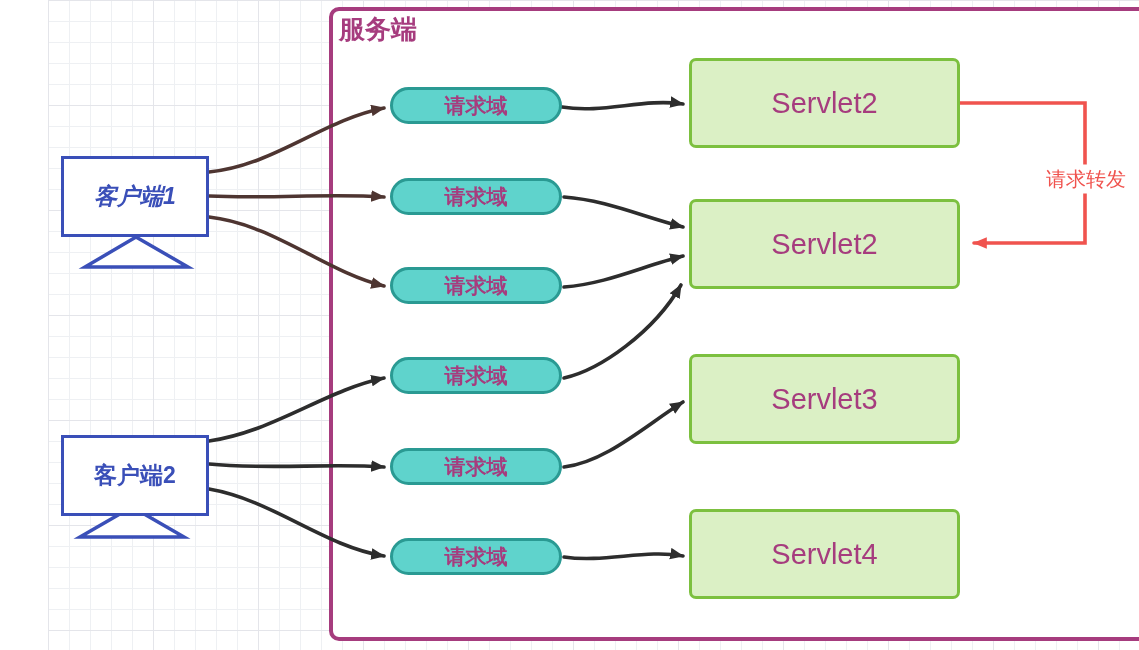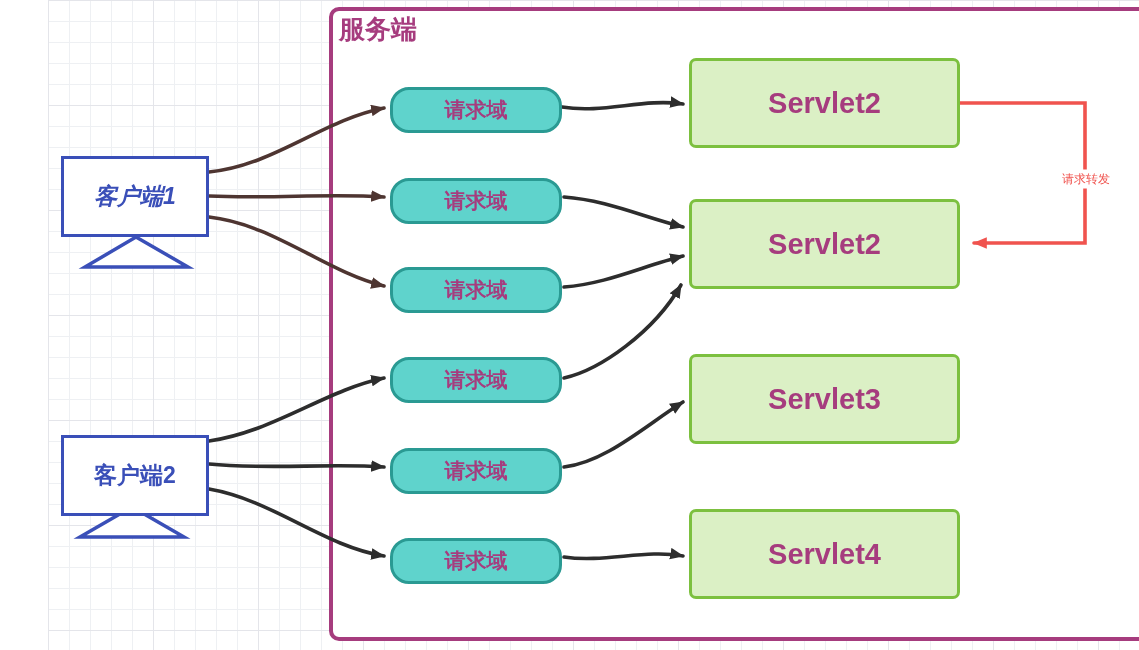--- a/index.html
+++ b/index.html
@@ -44,47 +44,47 @@
     background:#ffffff;
     border:3.5px solid var(--client_blue,#3a4fb8);
     display:flex;align-items:center;justify-content:center;
     font-size:23px;font-weight:bold;
     color:var(--client_blue,#3a4fb8);
     z-index:3;
   }
   .client-1{top:156px;font-style:italic;}
   .client-2{top:435px;}
   .pill{
-    position:absolute;left:342px;width:172px;height:46px;
+    position:absolute;left:342px;width:172px;height:37px;
     box-sizing:border-box;
     background:var(--pill_fill,#5fd3cc);
     border:3px solid var(--pill_border,#2a9a93);
     border-radius:19px;
     display:flex;align-items:center;justify-content:center;
     font-size:21px;font-weight:bold;
     color:var(--magenta,#a63c7e);
     z-index:3;
   }
   .servlet{
     position:absolute;left:641px;width:271px;height:90px;
     box-sizing:border-box;
     background:var(--servlet_fill,#dbf0c5);
     border:3px solid var(--servlet_border,#7cc03f);
     border-radius:7px;
     display:flex;align-items:center;justify-content:center;
-    font-size:29px;font-weight:bold;
+    font-size:29px;font-weight:normal;
     color:var(--magenta,#a63c7e);
     z-index:3;
   }
   .forward-label{
     position:absolute;left:1038px;top:179px;
     transform:translate(-50%,-50%);
     background:#ffffff;
     padding:1px 3px;
-    font-size:12px;
+    font-size:20px;
     color:var(--arrow_red,#f0534e);
     z-index:3;
     white-space:nowrap;
   }
   .stroke-brown{stroke:var(--arrow_brown,#4e3531);}
   .stroke-black{stroke:var(--arrow_black,#2d2d2d);}
   .stroke-red{stroke:var(--arrow_red,#f0534e);}
   .stroke-blue{stroke:var(--client_blue,#3a4fb8);}
   .head-brown{fill:var(--arrow_brown,#4e3531);}
   .head-black{fill:var(--arrow_black,#2d2d2d);}

